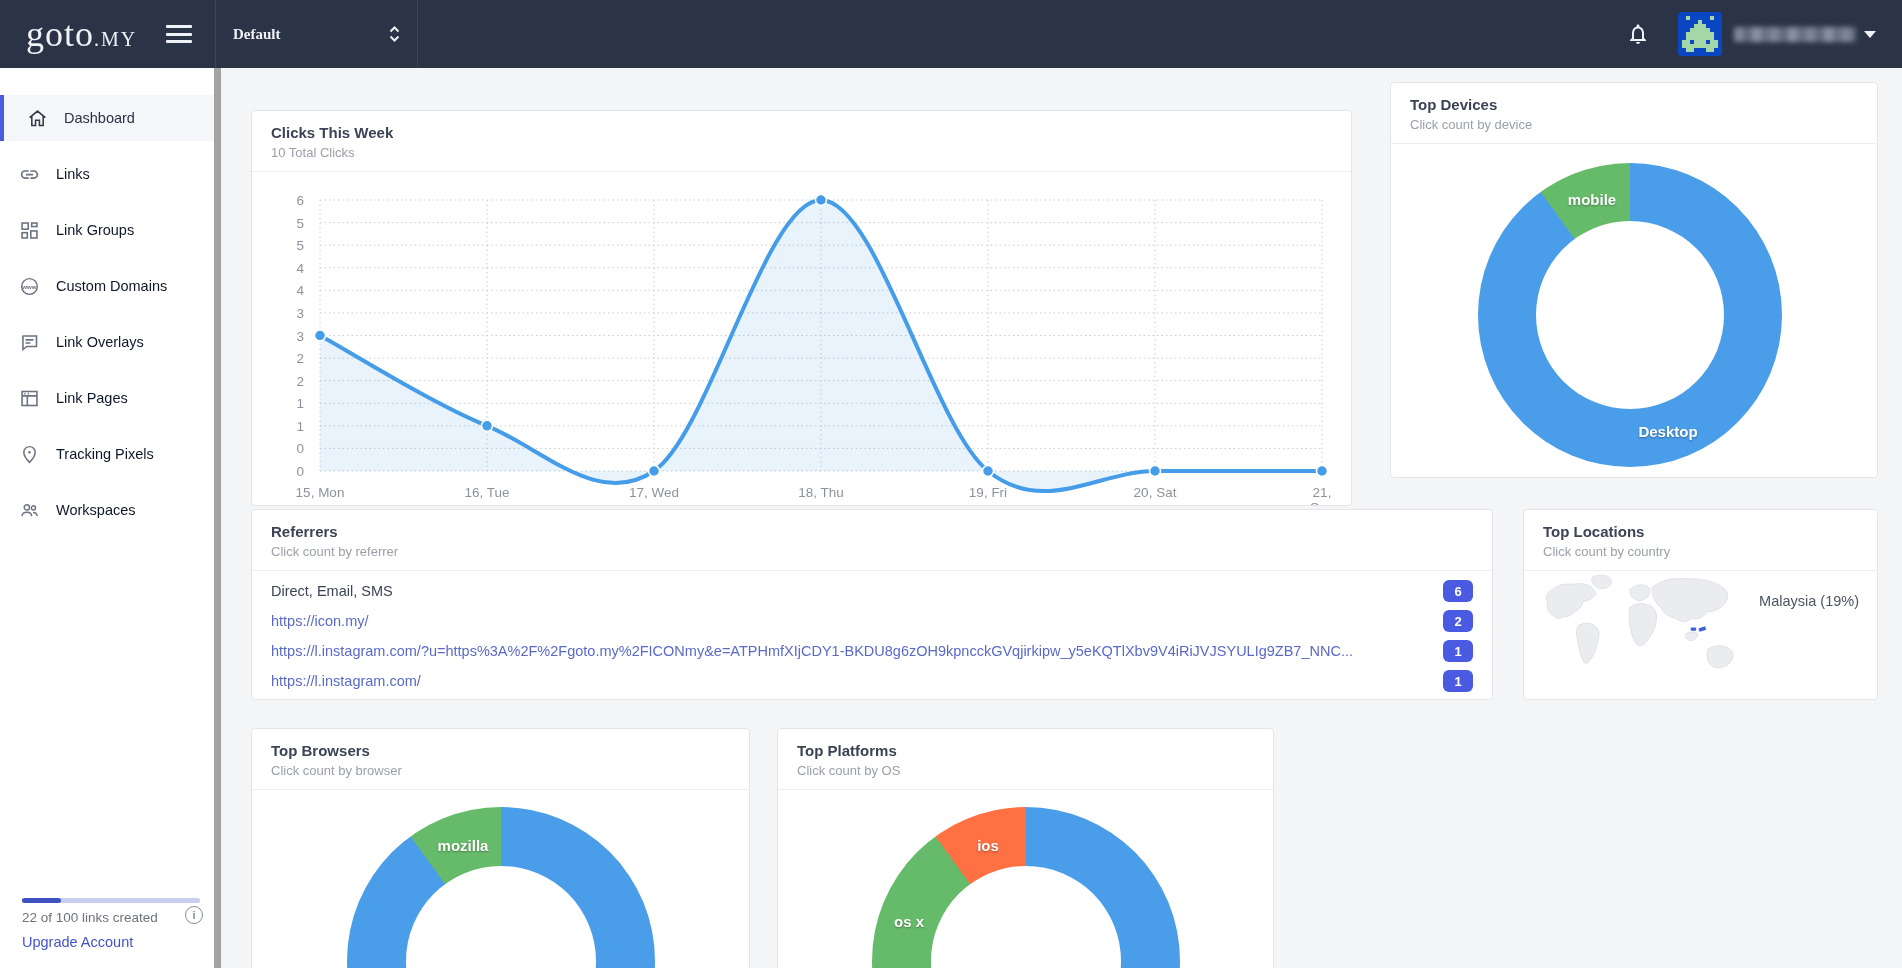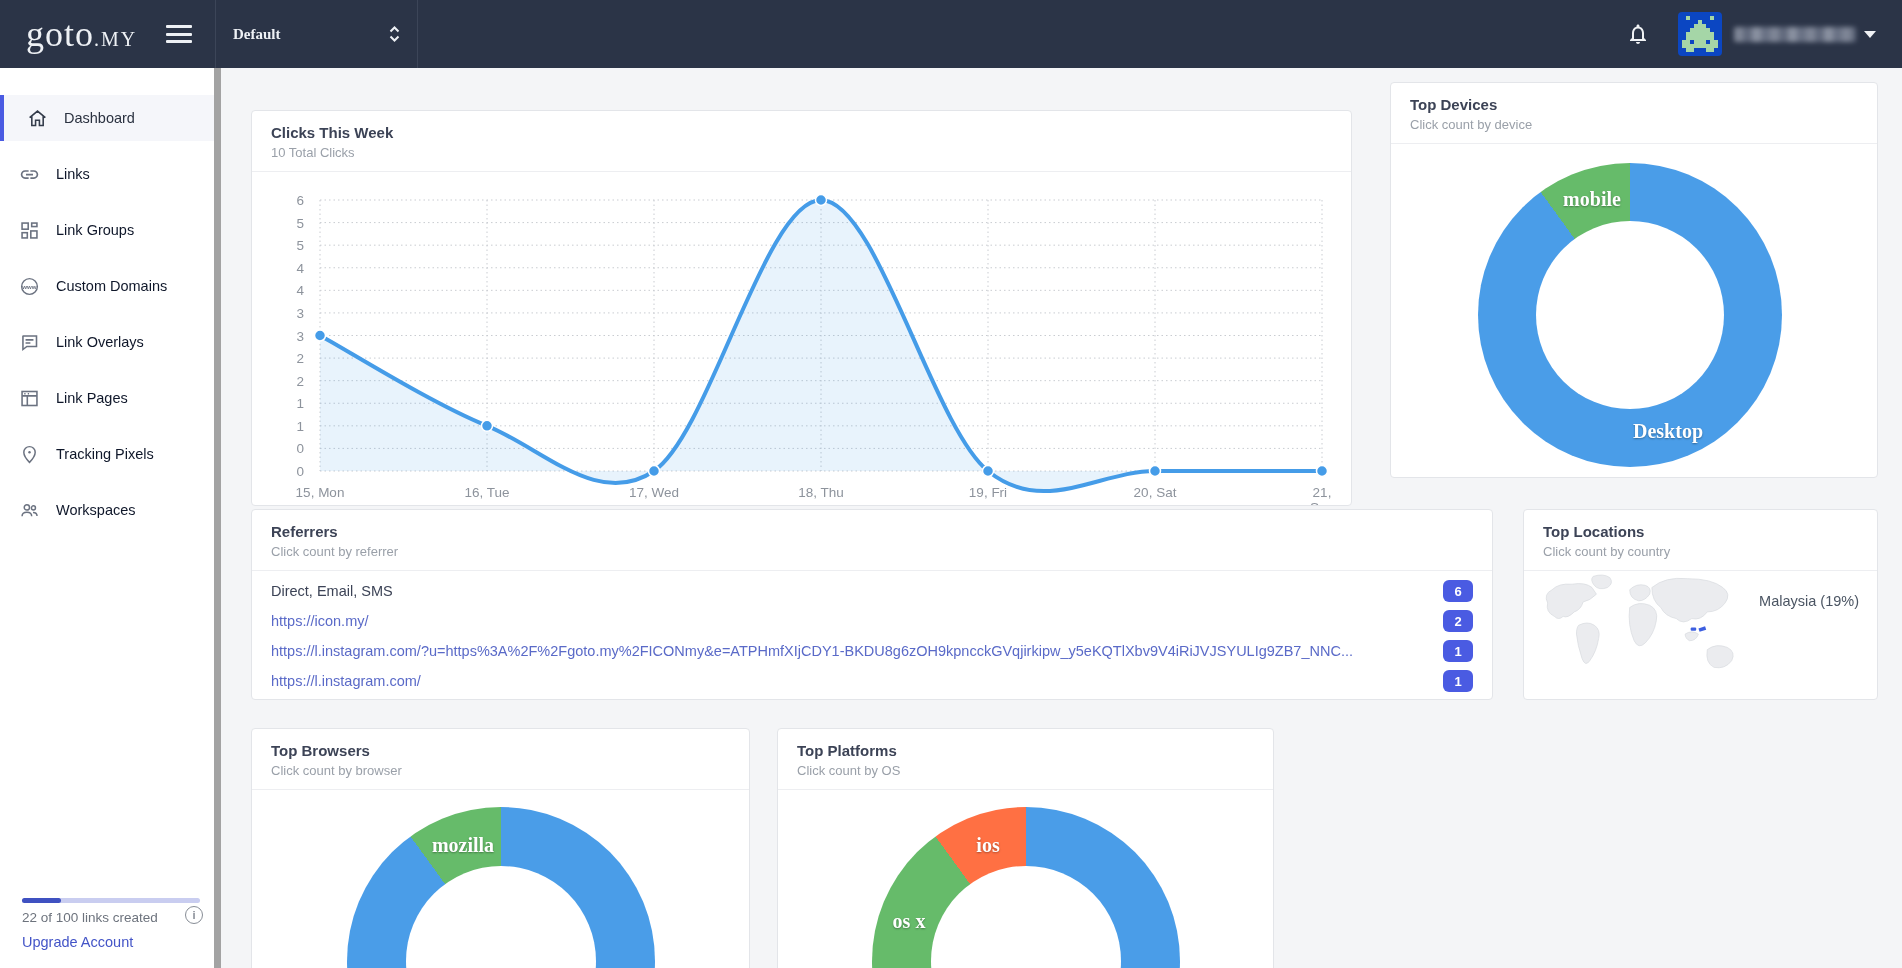--- a/index.html
+++ b/index.html
@@ -50,21 +50,21 @@
   #card-browsers  { left:251px; top:728px; width:499px;  height:390px; }
   #card-platforms { left:777px; top:728px; width:497px;  height:390px; }
 
   
   #clicks-chart { position:absolute; left:7px; top:68px; }
   #clicks-chart text { font-size:13.5px; fill:#8d939c; }
 
   
   .donut { position:absolute; border-radius:50%; }
   .donut-hole { position:absolute; background:#fff; border-radius:50%; left:50%; top:50%; transform:translate(-50%,-50%); }
-  .slice-label { position:absolute; transform:translate(-50%,-50%); color:#fff; font-size:20px; font-weight:700; text-shadow:0 1px 2px rgba(0,0,0,.35); white-space:nowrap;font-family:Liberation Serif, serif; }
+  .slice-label { position:absolute; transform:translate(-50%,-50%); color:#fff; font-size:15px; font-weight:700; text-shadow:0 1px 2px rgba(0,0,0,.35); white-space:nowrap; }
 
   
   #ref-rows { position:absolute; left:19px; right:19px; top:66px; }
   .ref-row { height:30px; display:flex; align-items:center; justify-content:space-between; }
   .ref-label { font-size:14.5px; color:#3c4356; max-width:1150px; overflow:hidden; white-space:nowrap; text-overflow:ellipsis; }
   .ref-row.is-link .ref-label { color:#5a6ac8; cursor:pointer; }
   .ref-badge { min-width:30px; height:22px; background:#4a5be2; border-radius:6px; color:#fff; font-size:13px; font-weight:700; display:flex; align-items:center; justify-content:center; padding:0 6px; }
 
   
   #map-box { position:absolute; left:8px; top:62px; width:222px; height:102px; }

